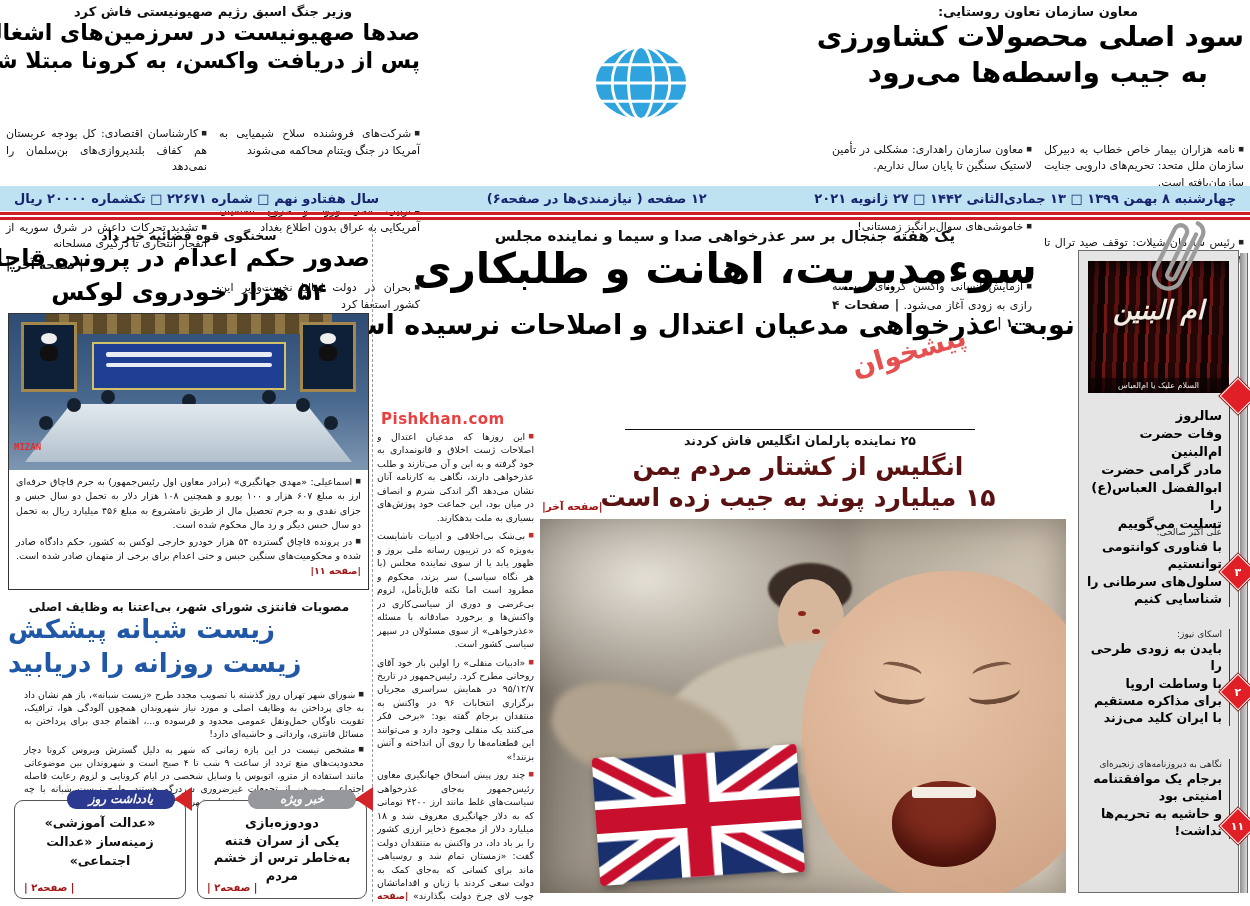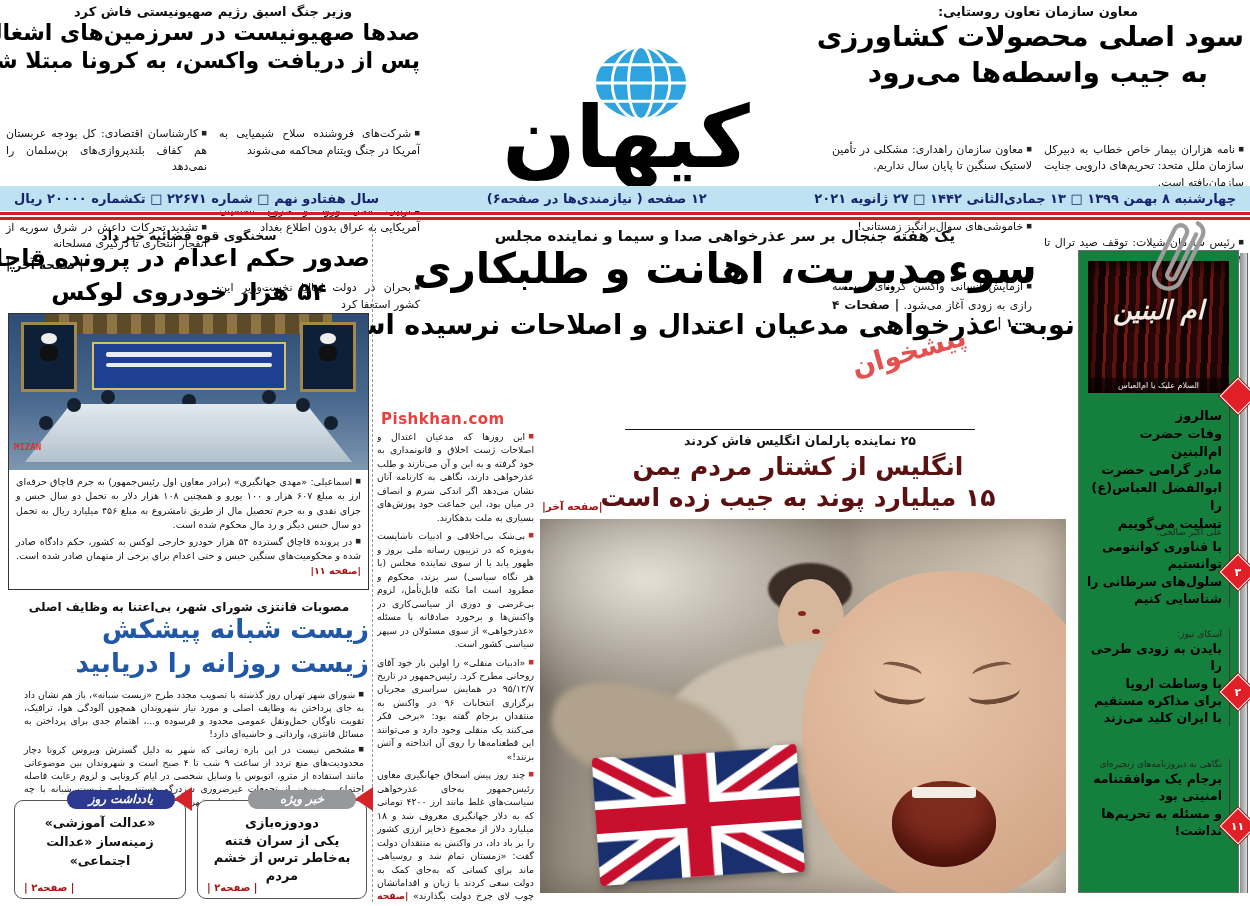--- a/index.html
+++ b/index.html
@@ -58,34 +58,34 @@
   .pp-banner{position:absolute;top:28px;left:50%;transform:translateX(-50%);width:190px;height:44px;background:#1f3f92;border:2px solid #d4c06a;}
   .pp-dash{height:5px;background:rgba(255,255,255,.9);margin:8px 12px 0 12px;border-radius:2px;}
   .pp-frame{position:absolute;top:8px;width:50px;height:64px;background:#0d2038;border:3px solid #a3874d;}
   .pp-turban{position:absolute;top:8px;left:50%;transform:translateX(-50%);width:16px;height:11px;border-radius:50%;background:#eee;}
   .pp-beard{position:absolute;top:20px;left:50%;transform:translateX(-50%);width:18px;height:16px;border-radius:40%;background:#101010;}
   .pp-table{position:absolute;bottom:8px;left:16px;right:16px;height:58px;background:linear-gradient(#e2e9ee,#b2c1cd);clip-path:polygon(14% 0,86% 0,100% 100%,0 100%);}
   .pp-person{position:absolute;width:14px;height:14px;border-radius:50%;background:#15202e;}
   .pp-credit{position:absolute;bottom:18px;left:5px;color:#e03030;font-size:9px;font-weight:bold;direction:ltr;font-family:"DejaVu Sans Mono",monospace;}
   .s1-text{padding:5px 7px;font-size:9.5px;line-height:1.5;text-align:justify;}
   .s1-text p{margin:0 0 3px 0;}
-  .s2-h{top:613px;left:8px;width:361px;font-size:26px;color:#2057a7;line-height:1.3;white-space:pre-line;font-weight:bold;text-align:right;}
+  .s2-h{top:613px;left:8px;width:361px;font-size:26px;color:#2057a7;line-height:1.3;white-space:pre-line;font-weight:bold;text-align:left;}
   .s2-body{top:688px;left:12px;width:352px;font-size:9.3px;line-height:1.4;text-align:justify;}
   .s2-body p{margin:0 0 3px 12px;}
   
   .nbox{top:800px;height:99px;border:1.5px solid #555;border-radius:9px;background:#fff;box-sizing:border-box;}
   .nbox .bar{position:absolute;top:-11px;right:10px;width:108px;height:19px;border-radius:9px;color:#fff;
              font-style:italic;font-weight:bold;font-size:12px;text-align:center;line-height:19px;}
   .bar-arrow{position:absolute;right:-17px;top:-3px;width:0;height:0;border-top:12px solid transparent;
              border-bottom:12px solid transparent;border-right:18px solid #d42427;}
   .nbox .btxt{padding-top:13px;font-weight:bold;text-align:center;line-height:1.5;white-space:pre-line;}
   .nbox .bref{position:absolute;bottom:5px;left:9px;font-size:10px;}
   
   .spine{top:253px;left:1240px;width:7px;height:640px;background:linear-gradient(90deg,#8f8f8f,#d8d8d8);border-right:1px solid #666;z-index:4;}
-  .panel{top:250px;left:1078px;width:161px;height:643px;background:#15803d;border:1px solid #6d6d6d;box-sizing:border-box;z-index:5;}
+  .panel{top:250px;left:1078px;width:161px;height:643px;background:#e5e5e5;border:1px solid #6d6d6d;box-sizing:border-box;z-index:5;}
   .sb-img{position:absolute;top:10px;left:9px;width:141px;height:132px;overflow:hidden;
           background:repeating-linear-gradient(92deg,#230807 0 7px,#5e1210 7px 11px,#160404 11px 18px,#7a1815 18px 21px);
           box-shadow:inset 0 0 24px #000;}
   .sb-img .title{position:absolute;top:34px;width:100%;text-align:center;color:#f3ece2;
                  font-family:"DejaVu Serif",serif;font-style:italic;font-weight:bold;font-size:26px;text-shadow:0 0 6px #000;}
   .sb-img .cap{position:absolute;bottom:0;width:100%;height:15px;background:rgba(10,4,4,.62);color:#eee;
                font-size:8px;text-align:center;line-height:15px;}
   .sb-item{position:absolute;right:8px;left:6px;border-right:1.5px solid #3a3a3a;padding-right:7px;text-align:right;}
   .sb-item .k{font-size:9px;color:#222;margin-bottom:1px;}
   .sb-item .t{font-weight:bold;font-size:12.5px;line-height:1.38;color:#000;}
@@ -126,21 +126,20 @@
       <svg width="96" height="78" viewBox="0 0 100 80">
         <ellipse cx="50" cy="40" rx="48" ry="38" fill="#2ea3dd"></ellipse>
         <ellipse cx="50" cy="40" rx="48" ry="38" fill="none" stroke="#ffffff" stroke-width="2"></ellipse>
         <ellipse cx="50" cy="40" rx="30" ry="38" fill="none" stroke="#ffffff" stroke-width="3"></ellipse>
         <ellipse cx="50" cy="40" rx="13" ry="38" fill="none" stroke="#ffffff" stroke-width="3"></ellipse>
         <line x1="2" y1="40" x2="98" y2="40" stroke="#ffffff" stroke-width="3"></line>
         <line x1="8" y1="21" x2="92" y2="21" stroke="#ffffff" stroke-width="3"></line>
         <line x1="8" y1="59" x2="92" y2="59" stroke="#ffffff" stroke-width="3"></line>
       </svg>
     </div>
-    <div class="logo-text">کیهان</div>
   </div>
 
   <div class="abs story" style="left:832px;width:412px;">
     <div class="kicker">معاون سازمان تعاون روستایی:</div>
     <div class="headline" style="font-size:28px;">سود اصلی محصولات کشاورزی</div>
     <div class="headline" style="font-size:28px;">به جیب واسطه‌ها می‌رود</div>
     <div class="bullets">
       <div class="col">
         <div class="b"><span class="sq">◼</span><span>نامه هزاران بیمار خاص خطاب به دبیرکل سازمان ملل متحد: تحریم‌های دارویی جنایت سازمان‌یافته است.</span></div>
         <div class="b"><span class="sq">◼</span><span>رئیس سازمان شیلات: توقف صید ترال تا ۲ سال دیگر ادامه دارد.</span></div>
@@ -300,21 +299,21 @@
       <div class="k">اسکای نیوز:</div>
       <div class="t pre">بایدن به زودی طرحی را
 با وساطت اروپا
 برای مذاکره مستقیم
 با ایران کلید می‌زند</div>
     </div>
     <div class="sb-item" style="top:508px;">
       <div class="k">نگاهی به دیروزنامه‌های زنجیره‌ای</div>
       <div class="t pre">برجام یک موافقتنامه
 امنیتی بود
-و مسئله به تحریم‌ها
+و حاشیه به تحریم‌ها
 نداشت!</div>
     </div>
 
     <div class="diamond" style="top:132px;">
         <span></span>
       </div>
     <div class="diamond" style="top:308px;">
         <span>۳</span>
       </div>
     <div class="diamond" style="top:428px;">

